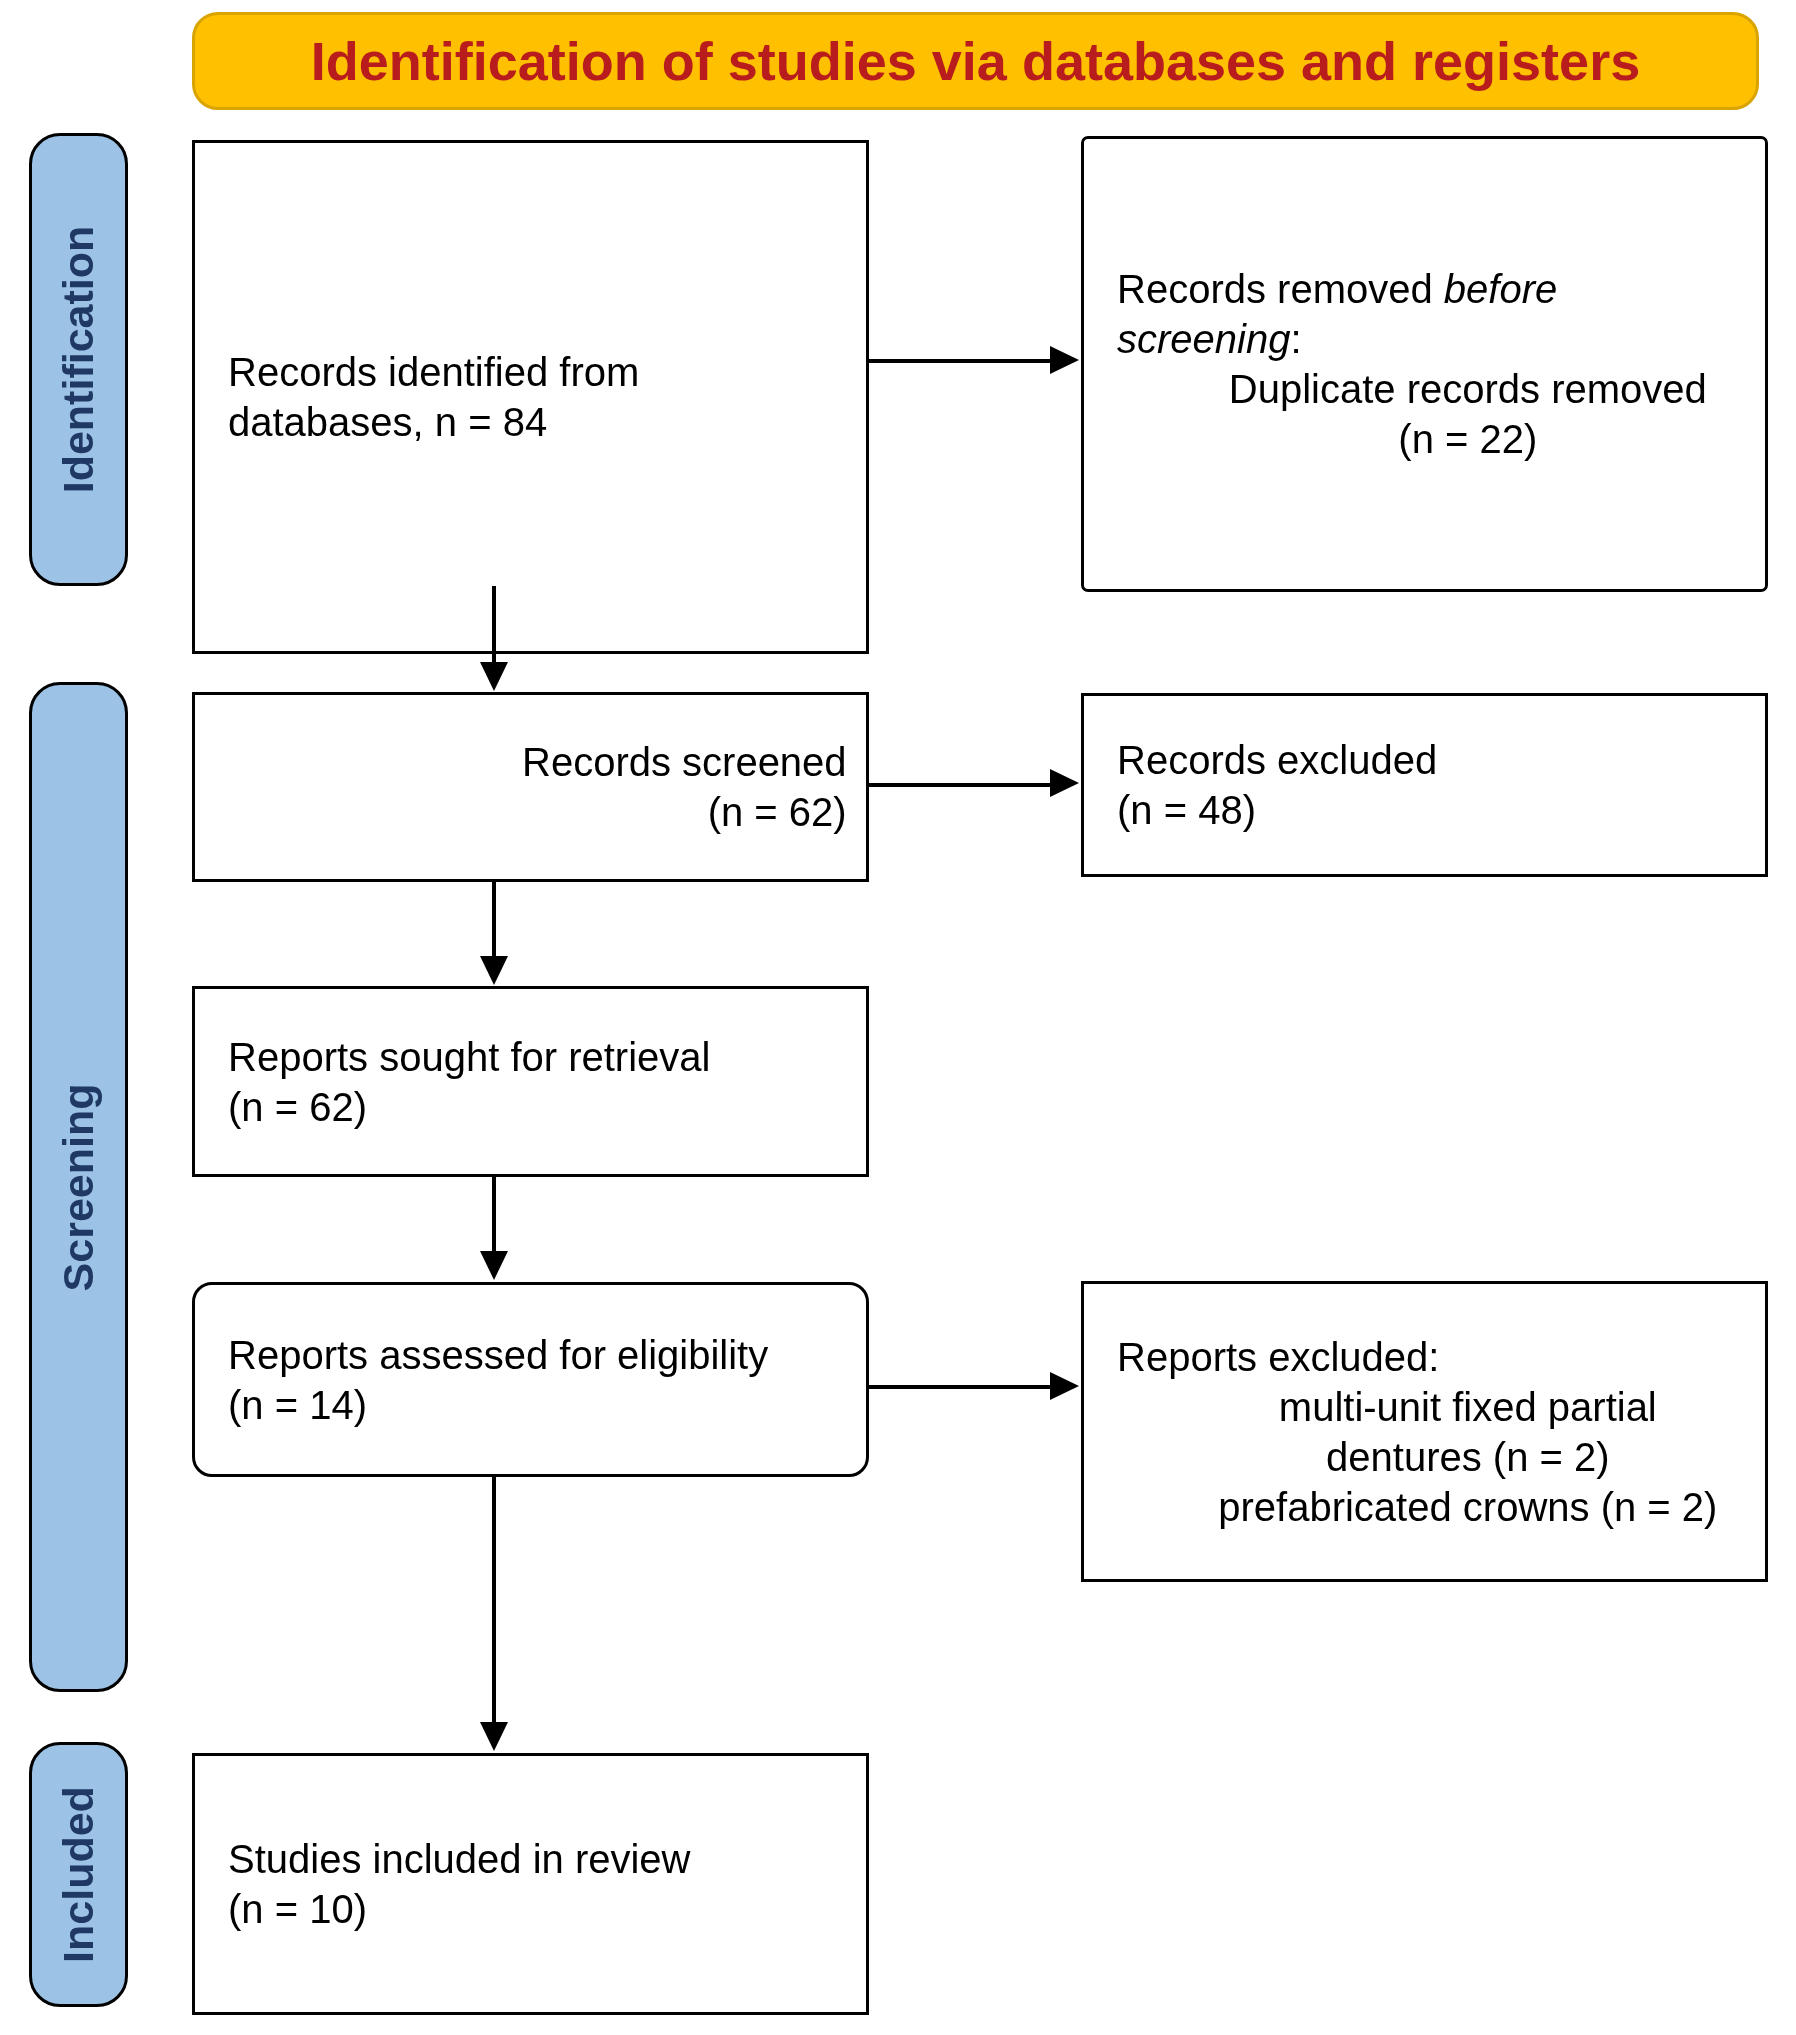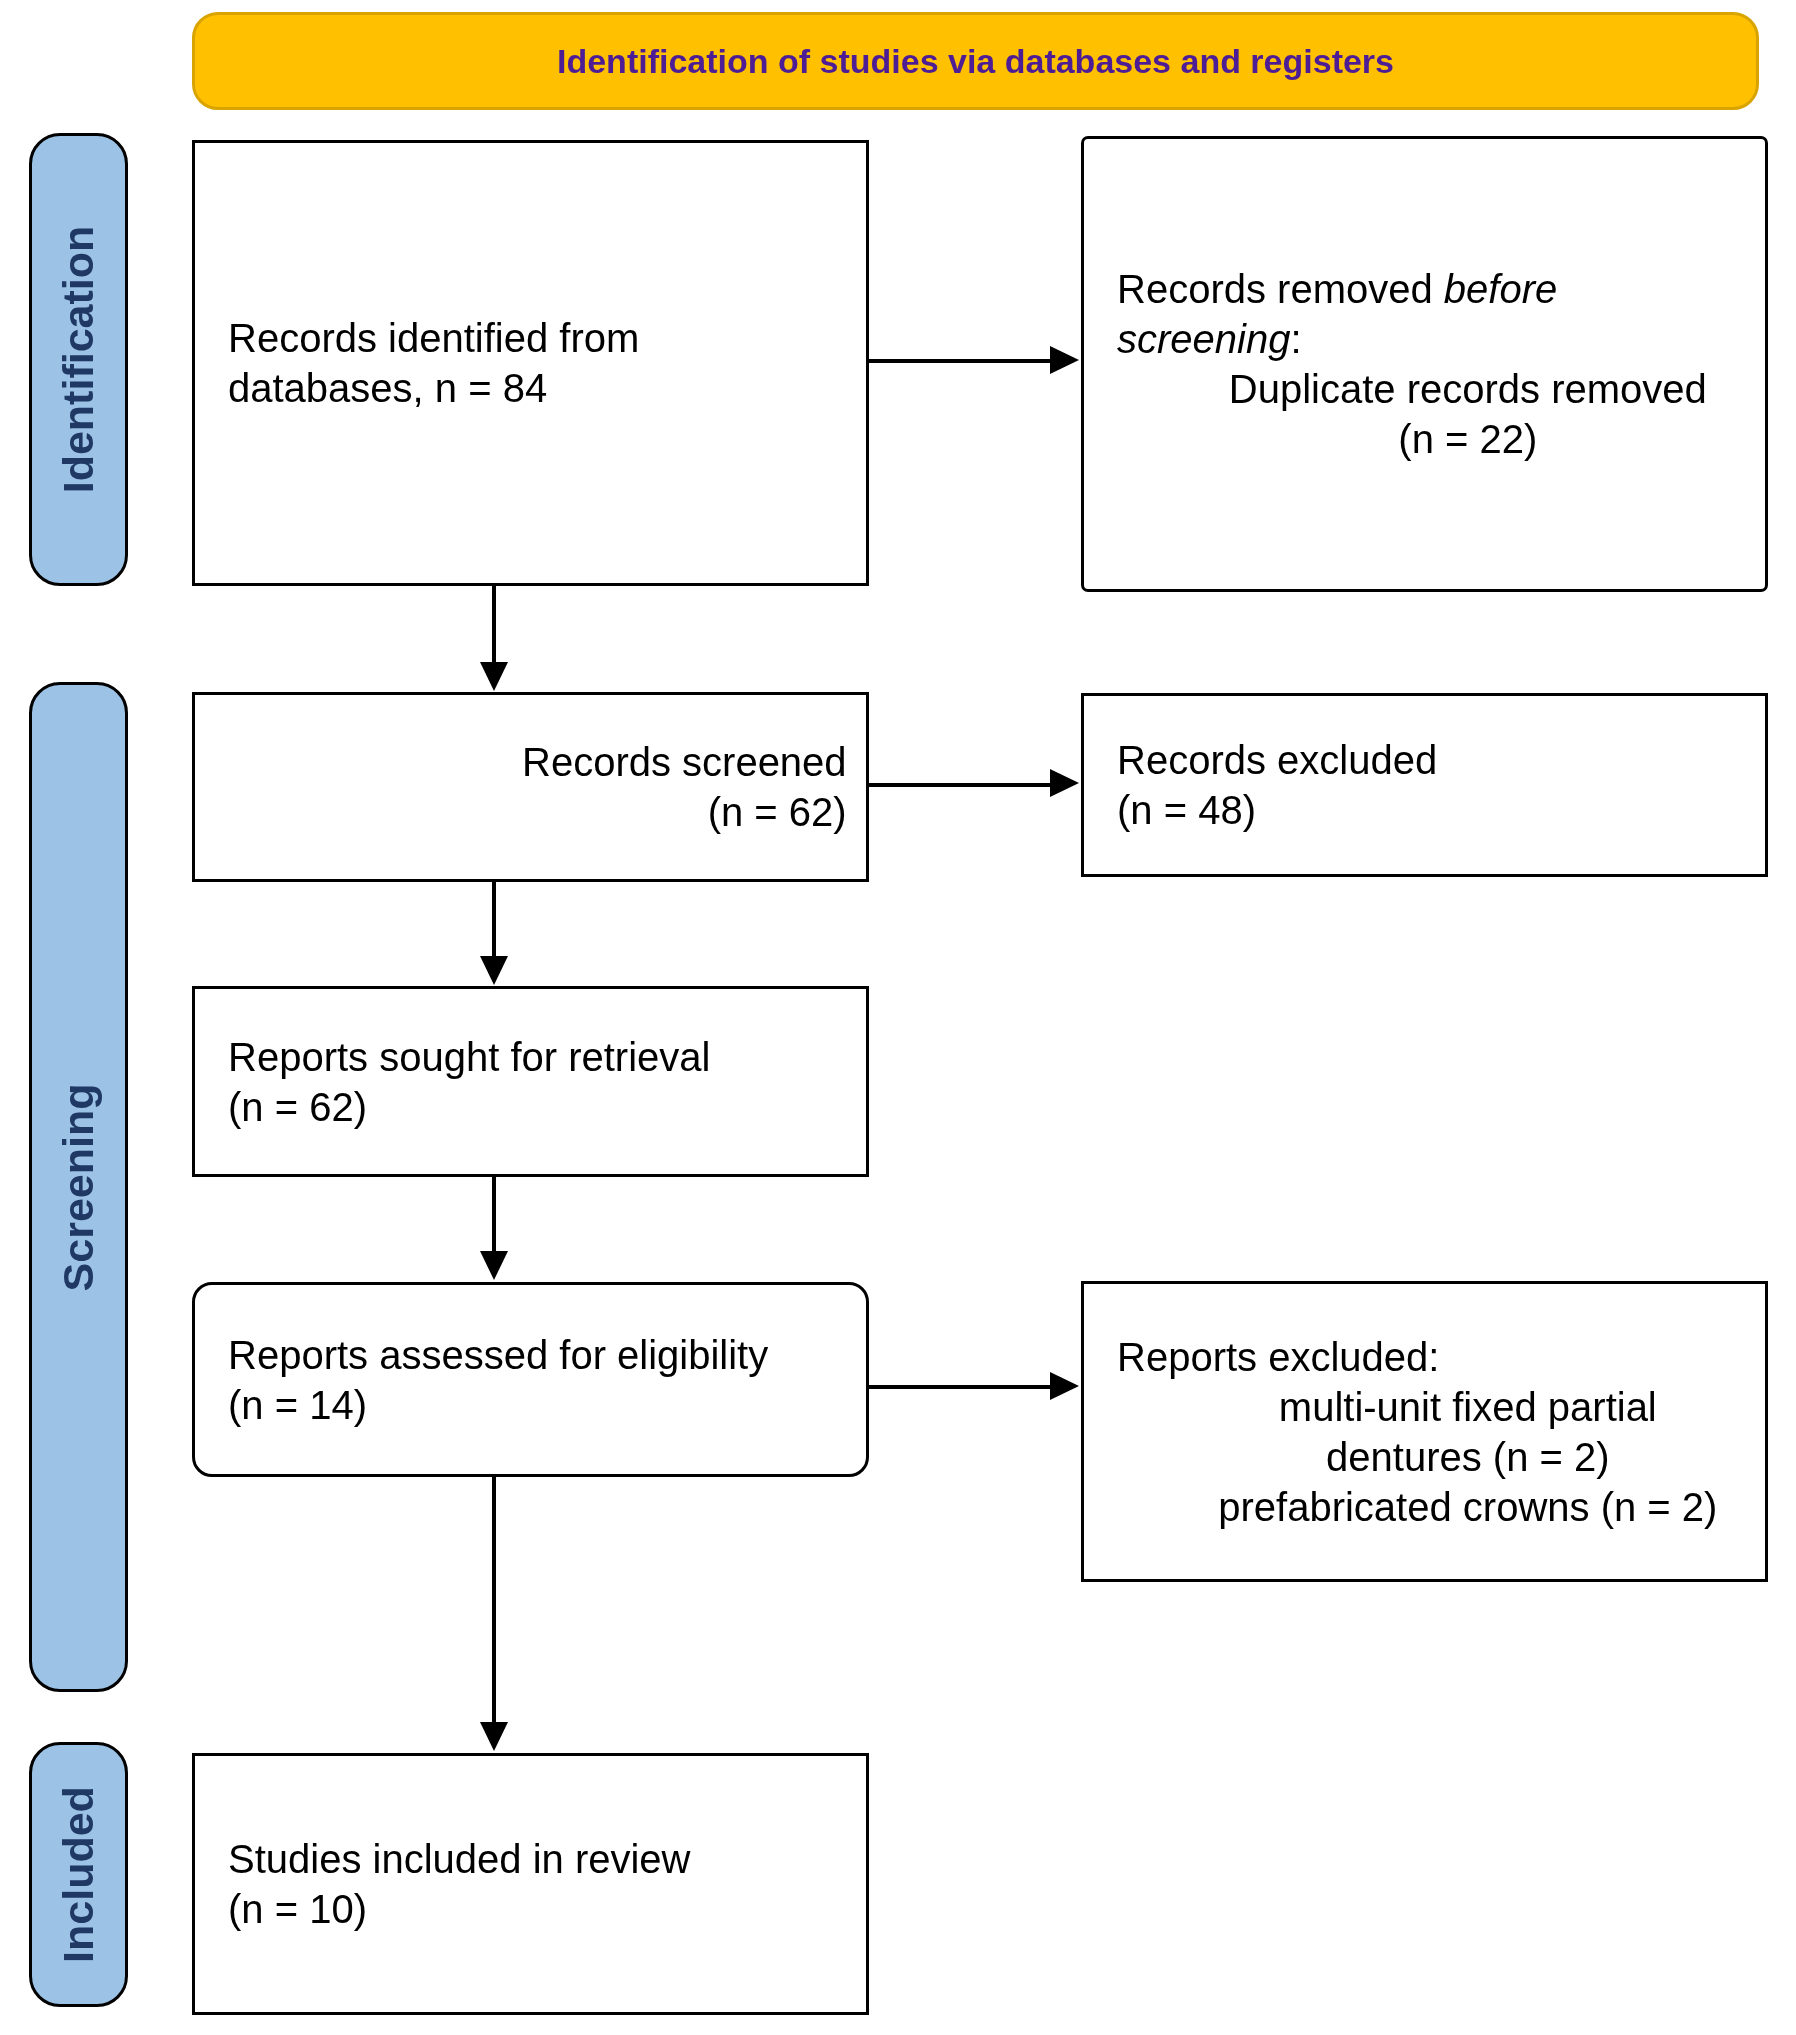--- a/index.html
+++ b/index.html
@@ -19,21 +19,21 @@
     position: absolute;
     left: 192px; top: 12.4px;
     width: 1567px; height: 98px;
     background: var(--header-bg, #FFC000);
     border: 3.1px solid var(--header-border, #D9A400);
     border-radius: 26px;
     box-sizing: border-box;
     display: flex; align-items: center; justify-content: center;
   }
   .header-banner .title {
-    font-size: 34px; font-weight: bold; color: #4c1d95;
+    font-size: 54px; font-weight: bold; color: #b91c1c;
   }
 
   
   .side-pill {
     position: absolute;
     left: 29px; width: 99px;
     background: var(--sidebar-bg, #9CC3E6);
     border: 3.9px solid #000;
     border-radius: 31px;
     box-sizing: border-box;
@@ -56,21 +56,21 @@
     background: #ffffff;
     border: 3.9px solid #000;
     box-sizing: border-box;
     display: flex; flex-direction: column; justify-content: center;
     padding: 0 19.4px 0 33px;
     font-size: 40px; line-height: 50px;
   }
   .col-left  { left: 192px;  width: 677px; }
   .col-right { left: 1081px; width: 687px; }
 
-  .box-records-identified { top: 140px;  height: 446px; }
+  .box-records-identified { top: 140px;  height: 514px; }
   .box-records-removed    { top: 136px;  height: 456px; border-radius: 7px; }
   .box-records-screened   { top: 692px;  height: 190px; text-align: right; }
   .box-records-excluded   { top: 693px;  height: 184px; }
   .box-reports-sought     { top: 986px; height: 191px; }
   .box-reports-assessed   { top: 1282px; height: 195px; border-radius: 20px; }
   .box-reports-excluded   { top: 1281px; height: 301px; }
   .box-studies-included   { top: 1753px; height: 262px; }
 
   .flow-box .indent { padding-left: 73px; text-align: center; }
   .italic { font-style: italic; }

